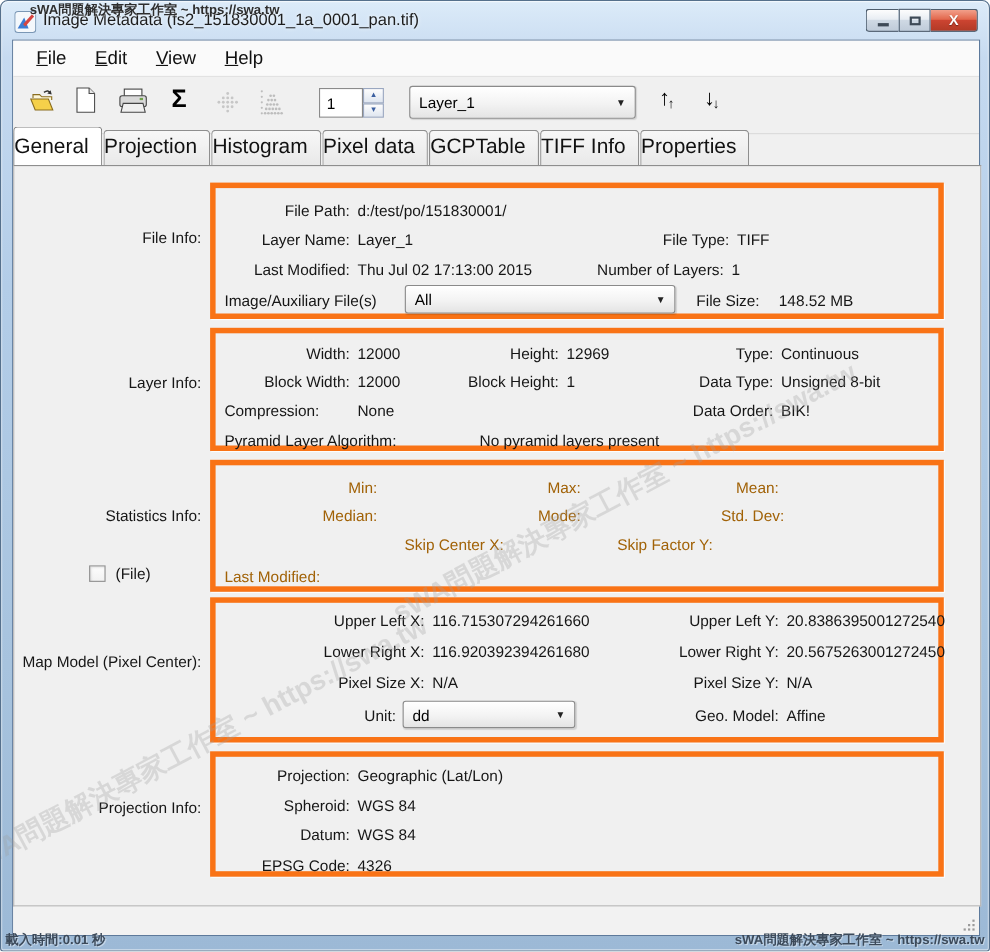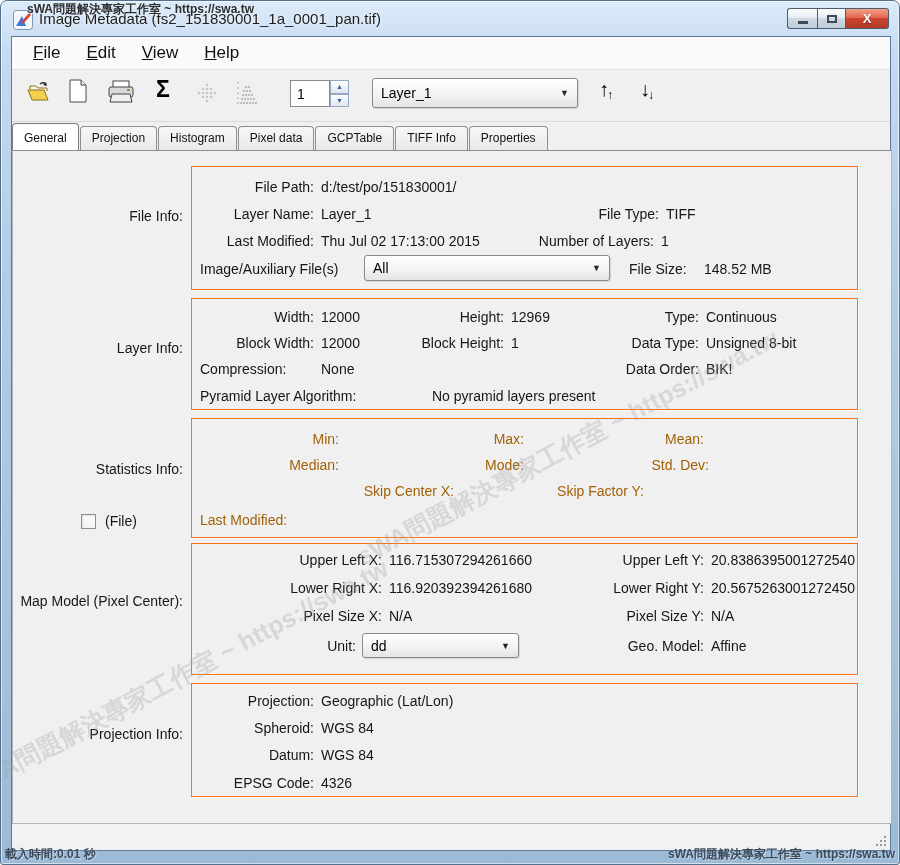--- a/index.html
+++ b/index.html
@@ -39,25 +39,25 @@
   .spin-btns { width:19px; height:27px; display:flex; flex-direction:column; }
   .spin-btn { flex:1; border:1px solid #9aa7c0; background:linear-gradient(#fdfdfd,#dfe6f0); font-size:7px; color:#3b5fa0; display:flex; align-items:center; justify-content:center; }
   .combo { background:linear-gradient(180deg,#ffffff,#f3f3f3 55%,#e4e4e4); border:1px solid #8a8a8a; border-radius:3px; display:flex; align-items:center; padding:0 8px; font-size:14px; color:#000; box-shadow:inset 0 1px 0 #fff,1px 1px 1px rgba(0,0,0,.12); }
   .combo .arrow { margin-left:auto; font-size:9px; color:#222; }
   .layer-combo { position:absolute; left:360px; top:8px; width:206px; height:30px; }
   .sortbtn { font-weight:bold; color:#000; top:8px; }
   .arr-big { font-size:20px; }
   .arr-small { font-size:12px; position:relative; top:3px; left:-2px; }
   
   .tabbar { position:absolute; left:0; top:86px; width:100%; height:27px; display:flex; align-items:flex-end; padding-left:0; }
-  .tab { padding:4px 11px 5px 11px; font-size:12px; color:#111; border:1px solid #8e8e8e; border-bottom:none; border-radius:4px 4px 0 0; background:linear-gradient(#f7f7f7,#e9e9e9); margin-right:1px; position:relative; }
+  .tab { padding:4px 11px 5px 0; font-size:19px; color:#111; border:1px solid #8e8e8e; border-bottom:none; border-radius:4px 4px 0 0; background:linear-gradient(#f7f7f7,#e9e9e9); margin-right:1px; position:relative; }
   .tab.active { background:#fff; padding-top:7px; z-index:3; border-color:#7a7a7a; }
   
   .tabpanel { position:absolute; left:0; top:113px; width:880px; height:674px; background:#f0f0f0; border:1px solid #b5b5b5; border-top:1px solid #8e8e8e; z-index:1; }
-  .gbox { position:absolute; left:178px; width:667px; border:1px solid #f97316; box-shadow:1px 1px 0 rgba(255,255,255,.85); background:#f0f0f0; }
+  .gbox { position:absolute; left:178px; width:667px; border:5px solid #f97316; box-shadow:1px 1px 0 rgba(255,255,255,.85); background:#f0f0f0; }
   .t { position:absolute; white-space:nowrap; font-size:14px; color:#161616; line-height:17px; }
   .ra { text-align:right; }
   .dis { color:#a16207; }
   .seclabel { position:absolute; left:0; width:170px; text-align:right; font-size:14px; color:#161616; white-space:nowrap; }
   .checkbox { position:absolute; width:15px; height:15px; background:linear-gradient(#fdfdfd,#f2f2f2); border:1px solid #8f8f8f; box-shadow:inset 1px 1px 2px rgba(0,0,0,.12); }
   .mini-combo { position:absolute; height:26px; }
   
   .statusbar { position:absolute; left:0; bottom:0; width:100%; height:28px; background:#f2f2f2; border-top:1px solid #bdbdbd; box-shadow:inset 0 1px 0 #fff; }
   .grip { position:absolute; right:2px; bottom:2px; width:14px; height:14px; }
   

